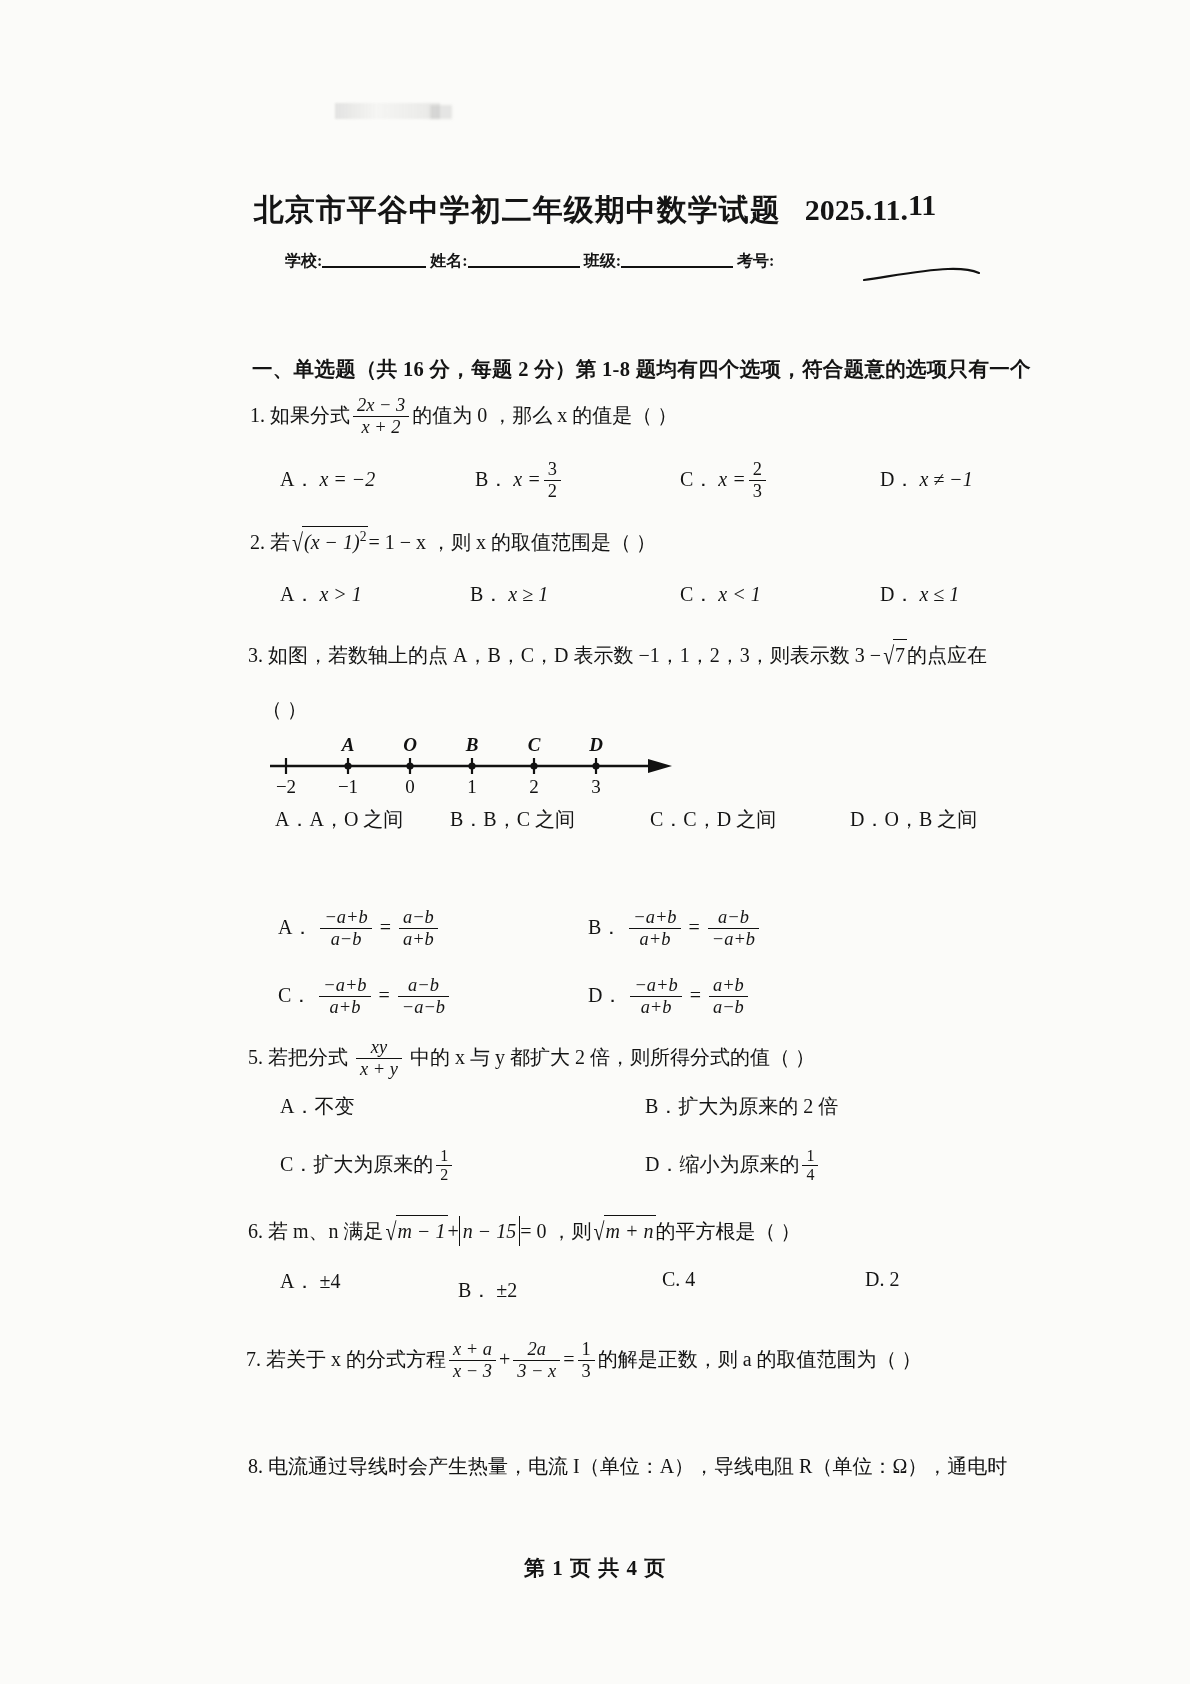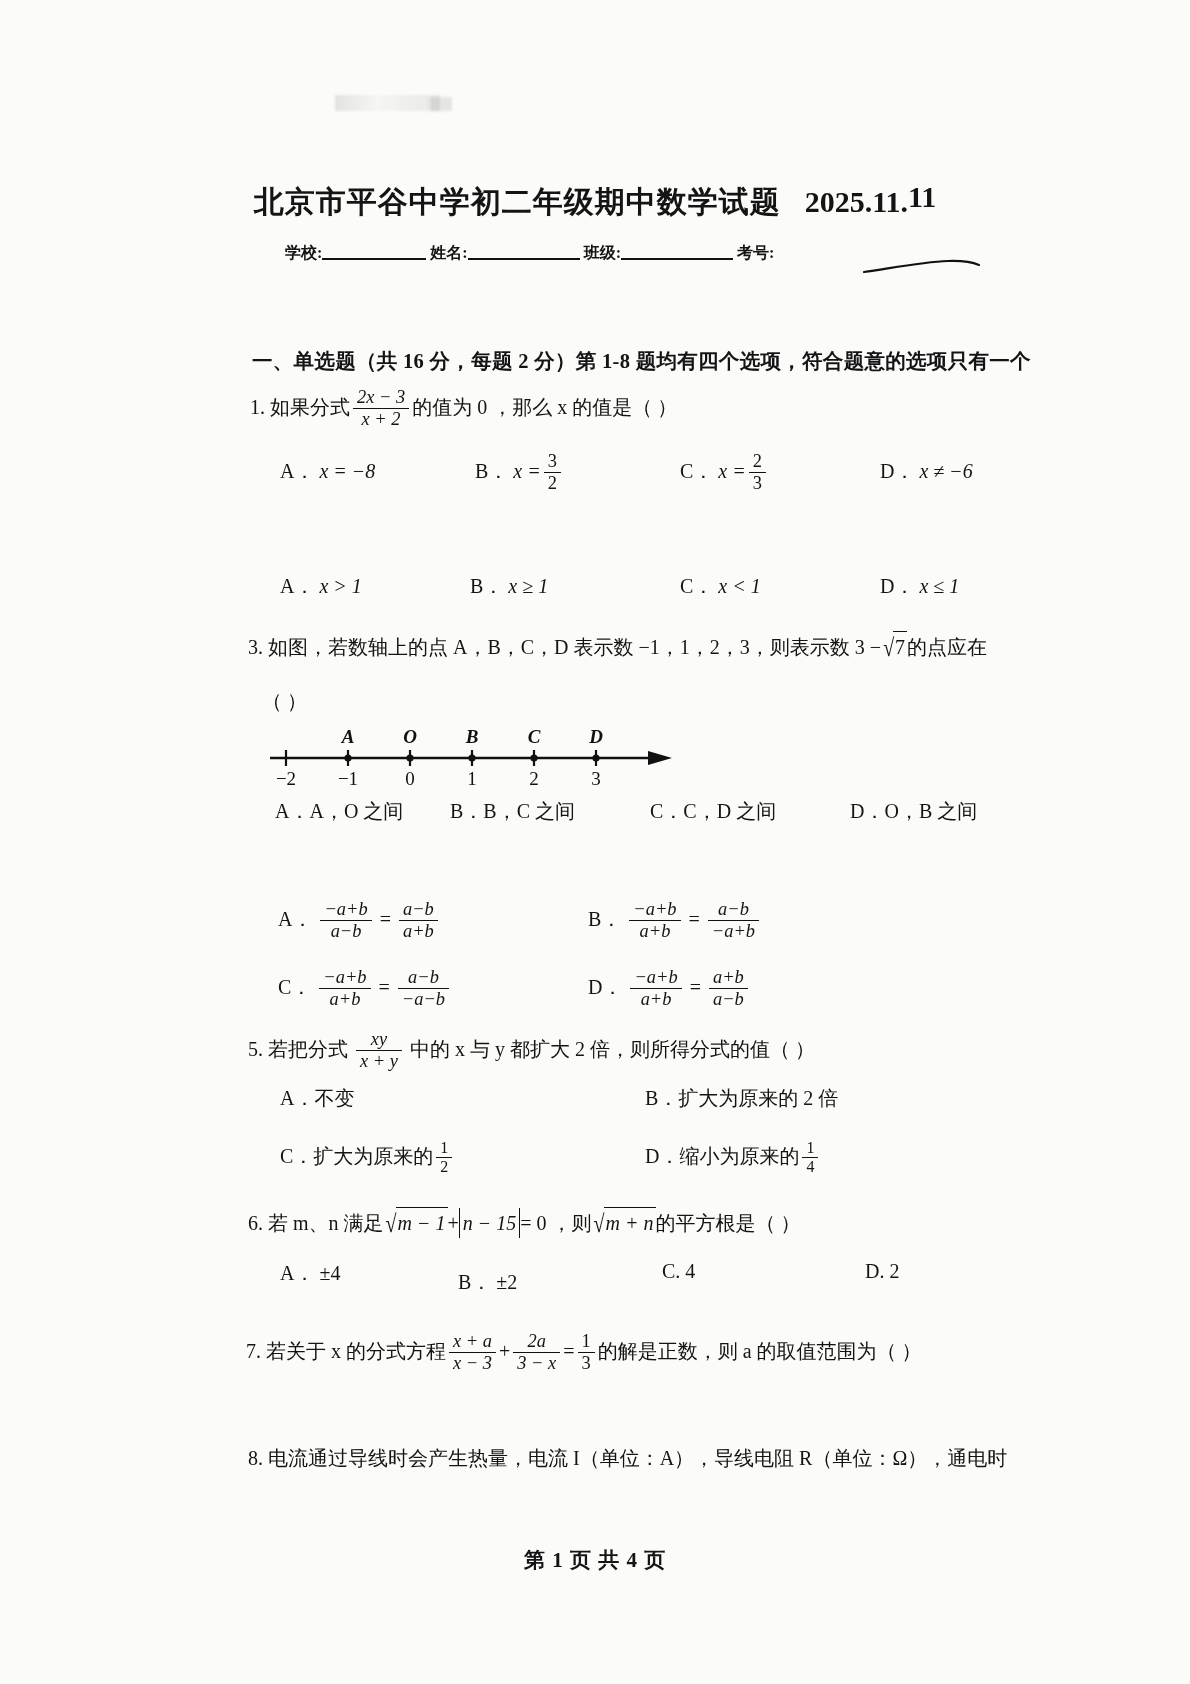--- a/index.html
+++ b/index.html
@@ -7,20 +7,21 @@
     width:1190px;height:1684px;
     background:#fbfbf9;
     font-family:"Liberation Serif","DejaVu Serif",serif;
     color:#141414;
     position:relative;
     overflow:hidden;
   }
   .page{
     position:absolute;inset:0;
     padding:12px;
+    margin-top:8px;
   }
   
   .scan-smudge{
     position:absolute;left:335px;top:95px;width:105px;height:16px;
     background:linear-gradient(90deg,rgba(120,120,120,.18),rgba(160,160,160,.06) 40%,rgba(120,120,120,.14));
     filter:blur(1.2px);
   }
   .scan-smudge2{
     position:absolute;left:430px;top:97px;width:22px;height:14px;
     background:rgba(120,120,120,.16);filter:blur(1.4px);
@@ -138,26 +139,32 @@
 
   <div class="sec-head">一、单选题（共 16 分，每题 2 分）第 1-8 题均有四个选项，符合题意的选项只有一个</div>
 
   <div class="q" style="left:250px;top:388px;">
     <span class="qtext">
       <span>1.</span>
       <span>如果分式</span><span class="frac"><em class="v num">2x − 3</em><em class="v den">x + 2</em></span><span>的值为 0 ，那么 x 的值是（    ）</span>
     </span>
   </div>
   <div class="opts" style="left:280px;top:452px;width:720px;height:40px;">
-    <span class="opt" style="left:0;top:6px;"><span>A．</span> <em class="v">x = −8</em></span>
+    <span class="opt" style="left:0;top:6px;"><span>A．</span> <em class="v">x = −2</em></span>
     <span class="opt" style="left:195px;top:0px;"><span>B．</span> <em class="v">x =</em><span class="frac"><span class="num">3</span><span class="den">2</span></span></span>
     <span class="opt" style="left:400px;top:0px;"><span>C．</span> <em class="v">x =</em><span class="frac"><span class="num">2</span><span class="den">3</span></span></span>
-    <span class="opt" style="left:600px;top:6px;"><span>D．</span> <em class="v">x ≠ −6</em></span>
-  </div>
-
+    <span class="opt" style="left:600px;top:6px;"><span>D．</span> <em class="v">x ≠ −1</em></span>
+  </div>
+
+  <div class="q" style="left:250px;top:518px;">
+    <span class="qtext">
+      <span>2.</span>
+      <span>若</span><span class="rad"><span class="sign">√</span><span class="body"><em class="v">(x − 1)</em><span class="sup">2</span></span></span><span>= 1 − x ，则 x 的取值范围是（    ）</span>
+    </span>
+  </div>
   <div class="opts" style="left:280px;top:573px;width:720px;height:36px;">
     <span class="opt" style="left:0;top:0;"><span>A．</span> <em class="v">x &gt; 1</em></span>
     <span class="opt" style="left:190px;top:0;"><span>B．</span> <em class="v">x ≥ 1</em></span>
     <span class="opt" style="left:400px;top:0;"><span>C．</span> <em class="v">x &lt; 1</em></span>
     <span class="opt" style="left:600px;top:0;"><span>D．</span> <em class="v">x ≤ 1</em></span>
   </div>
 
   <div class="q" style="left:248px;top:631px;">
     <span class="qtext">
       <span>3.</span>

